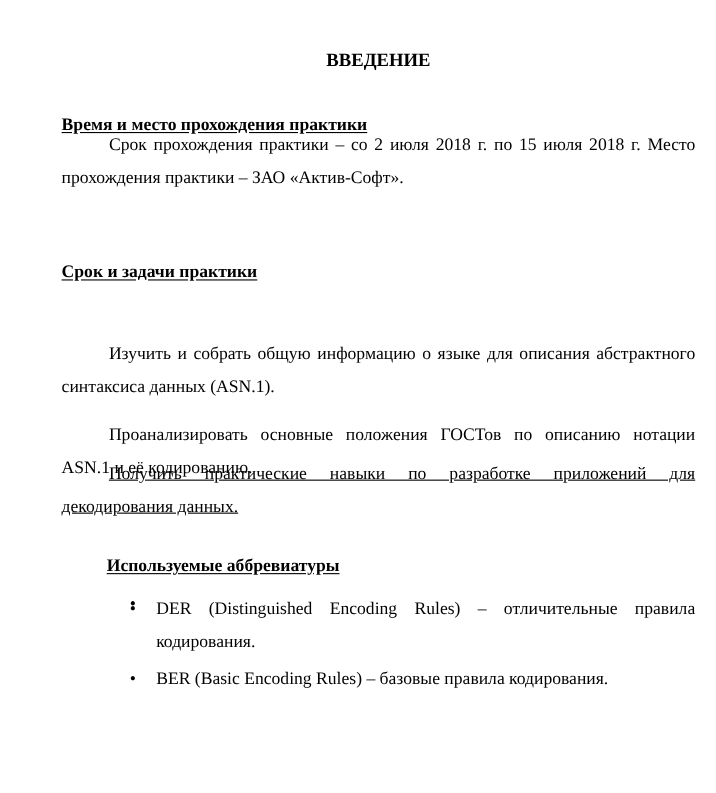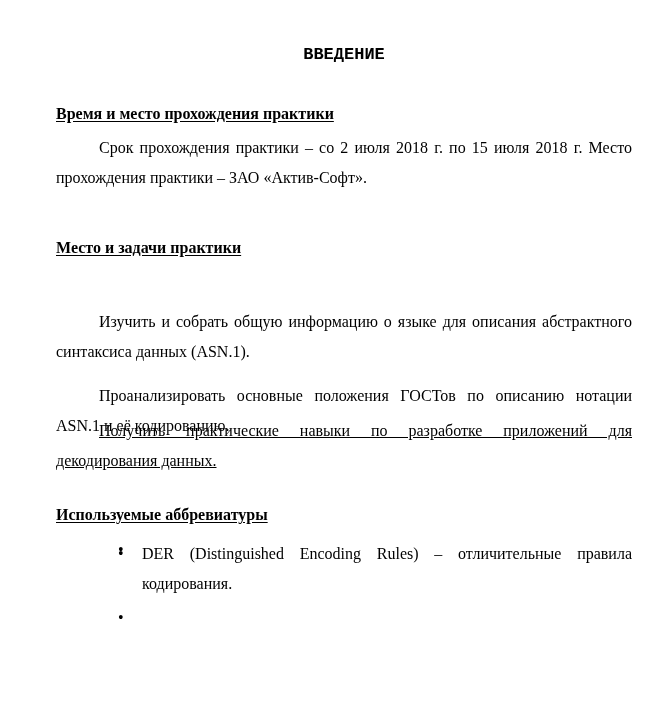--- a/index.html
+++ b/index.html
@@ -25,21 +25,20 @@
     .title {
       position: absolute;
       top: 44px;
       left: 0;
       width: 576px;
       text-align: center;
       font-weight: bold;
       font-size: 17px;
       line-height: 22px;
       margin: 0;
-      font-family: Liberation Mono, monospace;
     }
     .heading {
       position: absolute;
       left: 0;
       margin: 0;
       font-weight: bold;
       font-size: 16px;
       line-height: 20px;
       text-decoration: underline;
       text-underline-offset: 2px;
@@ -80,34 +79,35 @@
     }
   </style>
 </head>
 <body>
 
 <div class="page">
 
   <h1 class="title">ВВЕДЕНИЕ</h1>
 
   <h2 class="heading" style="top:104px;text-align:center;">Время и место прохождения практики</h2>
-  <p class="para" style="top:133px;">Срок прохождения практики – со 2 июля 2018 г. по 15 июля 2018 г. Место прохождения практики – ЗАО «Актив-Софт».</p>
+  <p class="para" style="top:117px;">Срок прохождения практики – со 2 июля 2018 г. по 15 июля 2018 г. Место прохождения практики – ЗАО «Актив-Софт».</p>
 
-  <h2 class="heading" style="top:238px;">Место и задачи практики</h2>
+  <h2 class="heading" style="top:238px;">Срок и задачи практики</h2>
   <p class="para" style="top:267px;margin-top:40px;">Изучить и собрать общую информацию о  языке для описания абстрактного синтаксиса данных (ASN.1).</p>
   <p class="para" style="top:333px;margin-top:48px;">Проанализировать основные положения ГОСТов по описанию нотации ASN.1 и её кодированию.</p>
   <p class="para" style="top:416px;text-decoration:underline;">Получить практические навыки по разработке приложений для декодирования данных.</p>
 
-  <h2 class="heading" style="top:505px;">Используемые аббревиатуры</h2>
+  <h2 class="heading" style="top:505px;margin-left:41px;">Используемые аббревиатуры</h2>
   <ul class="list" style="top:535px;">
     <li class="list-item">
       <span class="bullet">•</span>
     </li>
     <li class="list-item">
       <span class="bullet">•</span>
       <span>DER (Distinguished Encoding Rules) – отличительные правила кодирования.</span>
     </li>
     <li class="list-item">
       <span class="bullet">•</span>
+      <span>BER (Basic Encoding Rules) – базовые правила кодирования.</span>
     </li>
   </ul>
 
 </div>
 
 </body></html>

